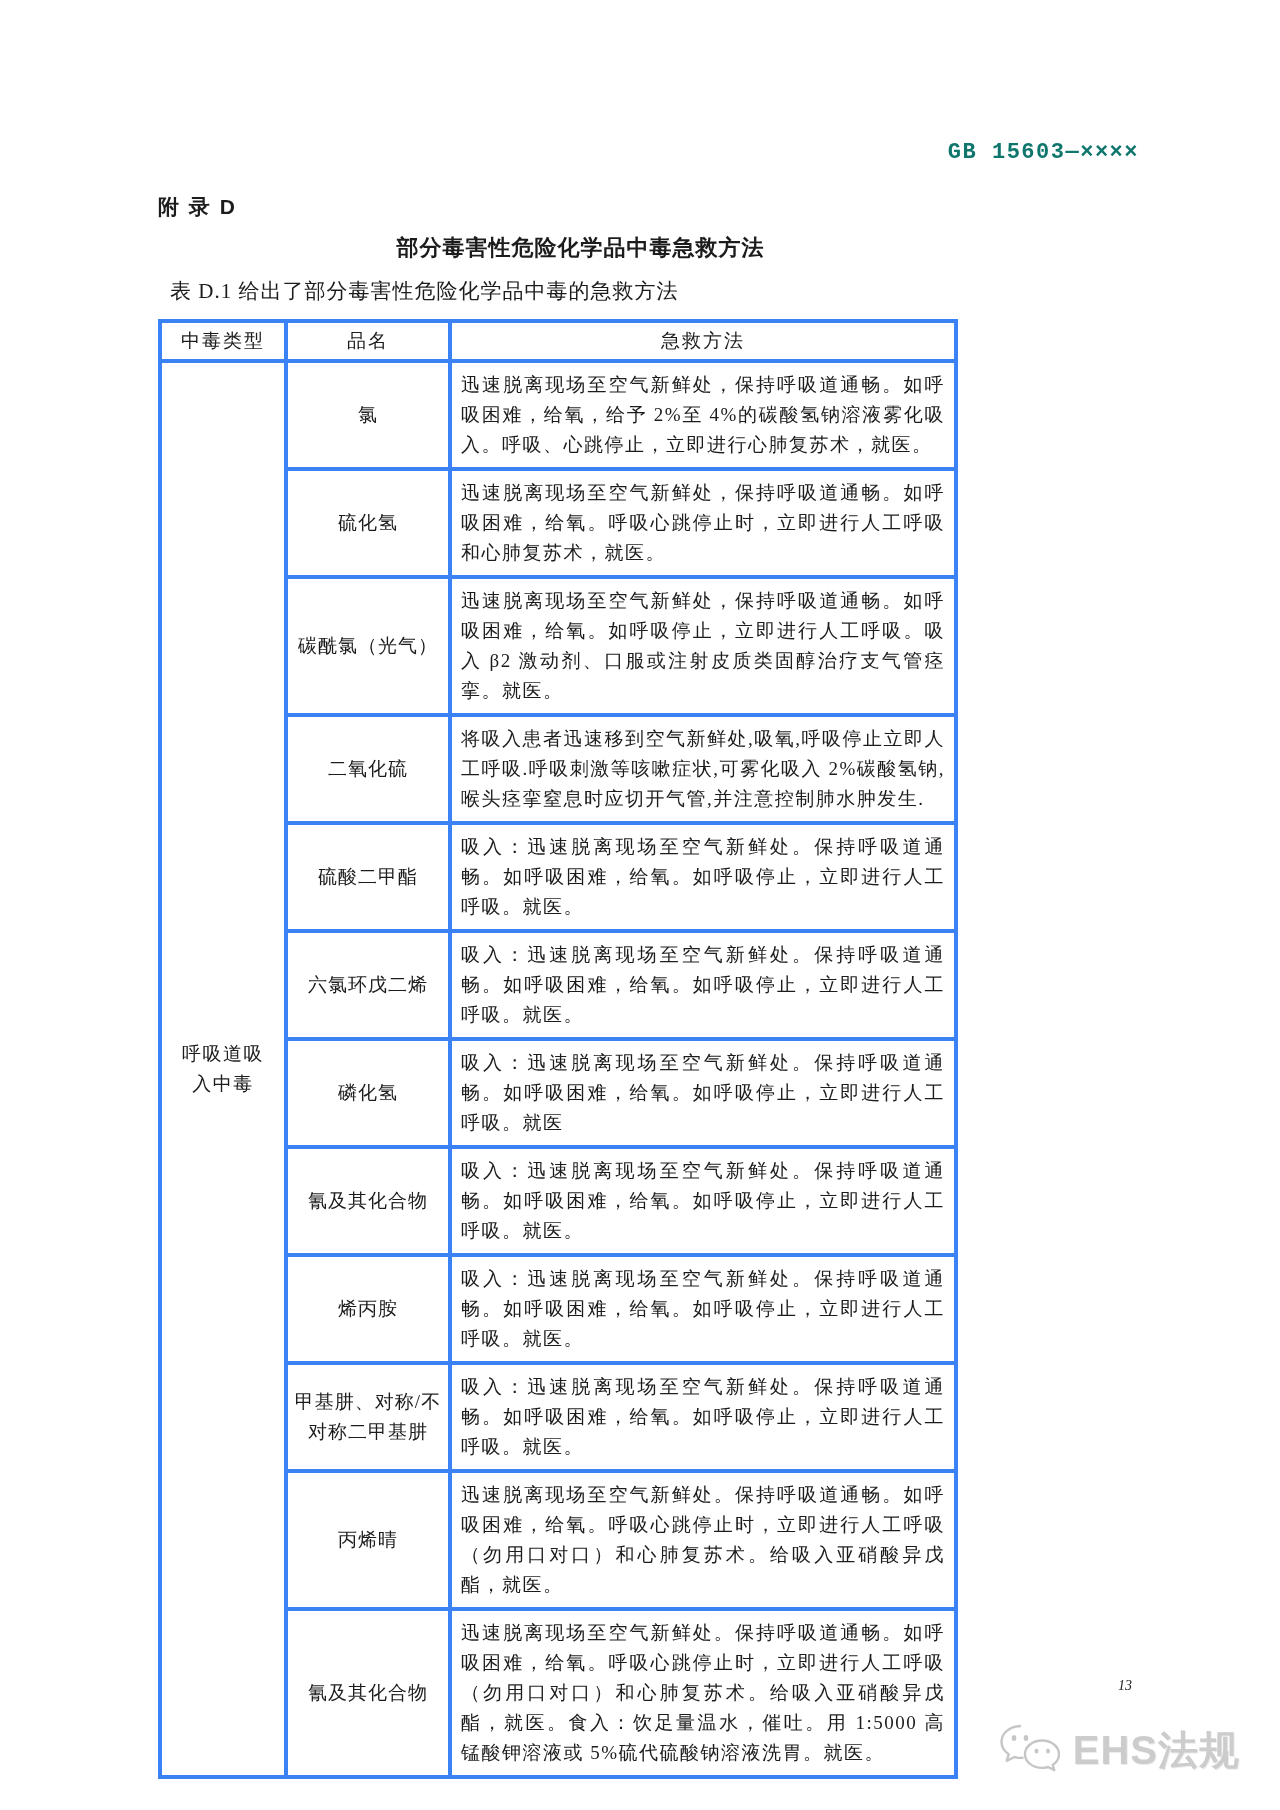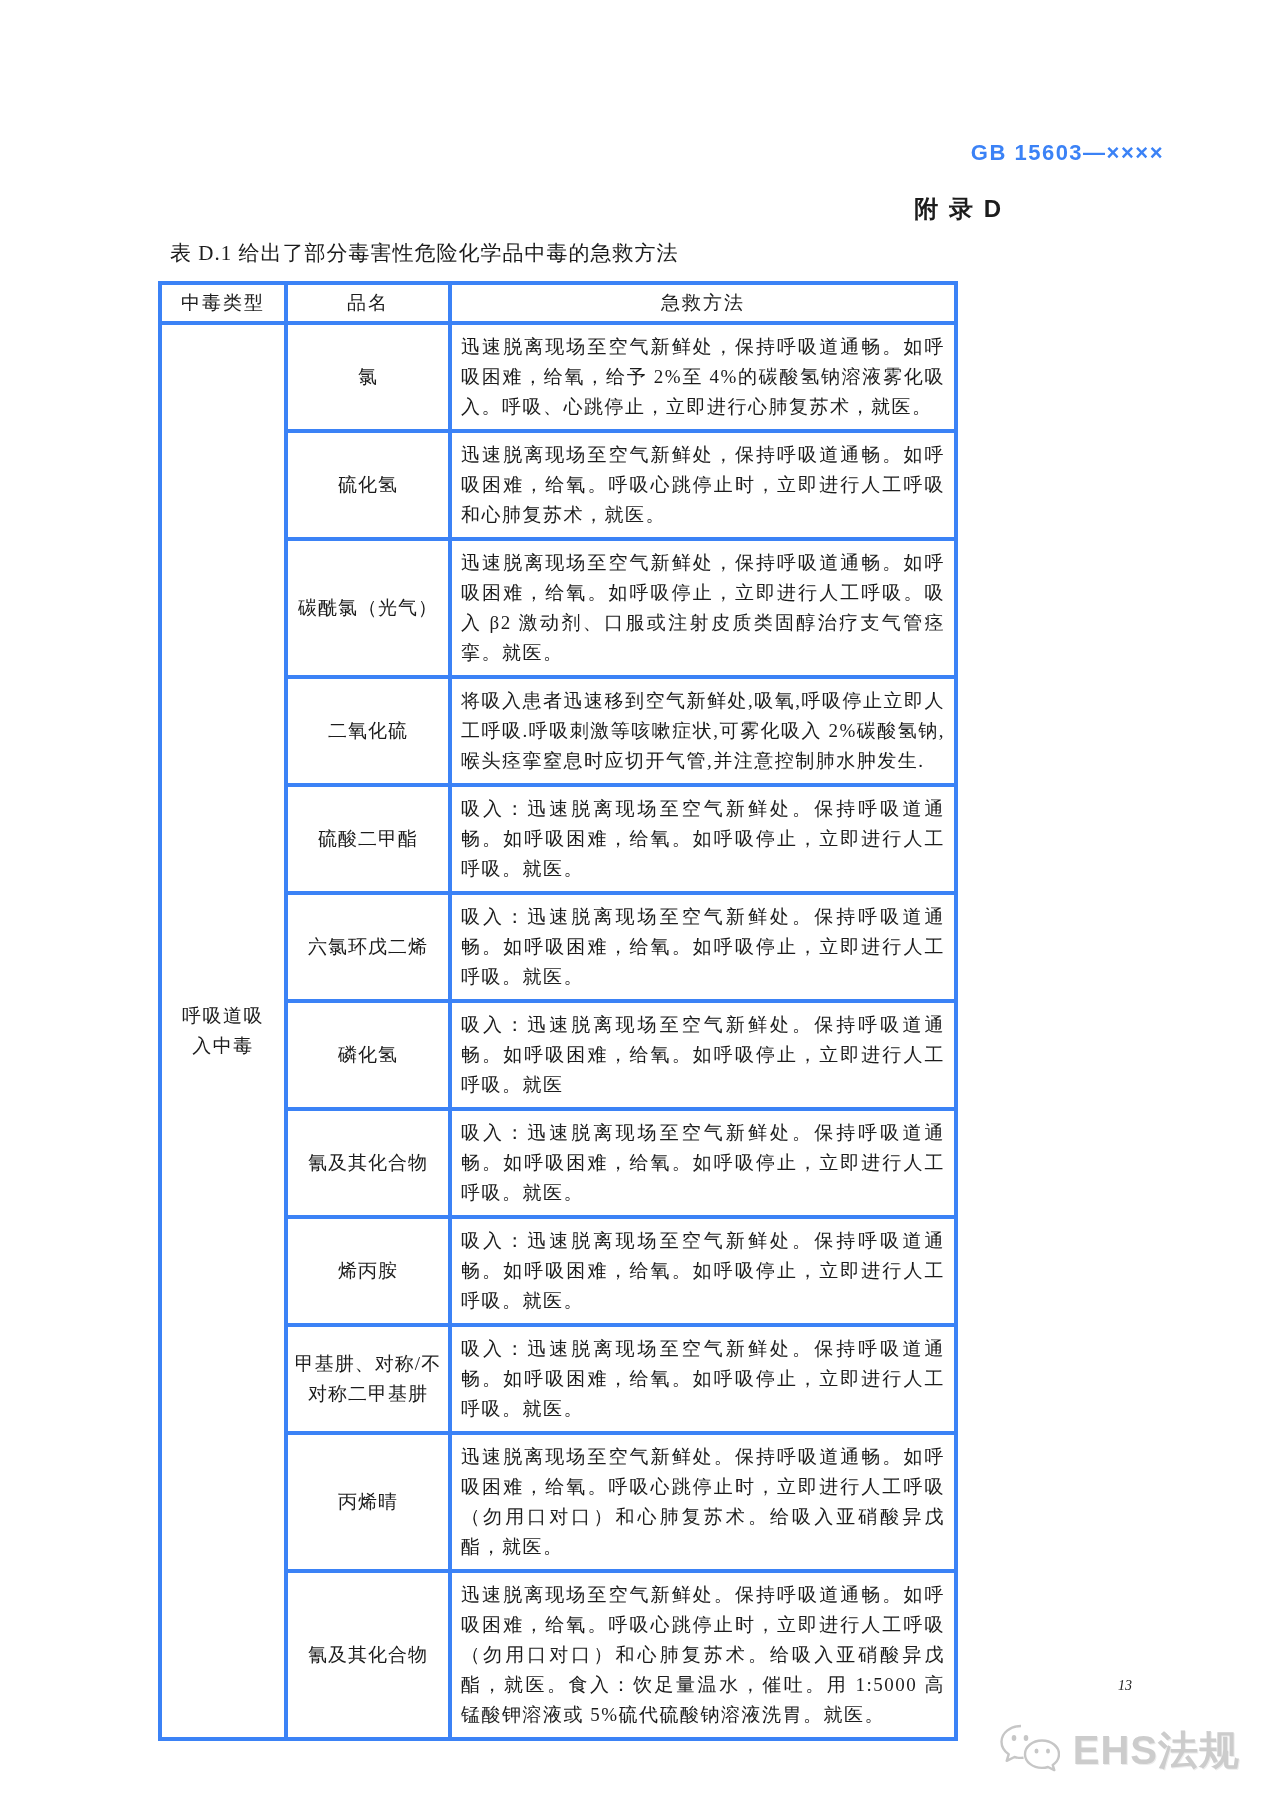--- a/index.html
+++ b/index.html
@@ -6,29 +6,29 @@
   .page {
     position:relative;
     width:1280px; height:1810px;
     margin:0 auto;
     background:#ffffff;
     color:#1c1c1c;
     font-family:"Liberation Serif","DejaVu Serif",serif;
     overflow:hidden;
   }
   .doc-code {
-    position:absolute; top:140px; right:116px;
-    font-family:Liberation Sans, sans-serif;
-    font-size:22px; letter-spacing:1.5px; font-weight:bold; color:#3b82f6;
+    position:absolute; top:140px; right:141px;
+    font-family:Liberation Mono, monospace;
+    font-size:22px; letter-spacing:1.5px; font-weight:bold; color:#0f766e;
   }
   .content { position:absolute; left:158px; top:0; width:845px; }
   .appendix-title {
-    margin:193px 0 0 0; text-align:right;
+    margin:193px 0 0 0; text-align:left;
     font-family:"Liberation Sans","DejaVu Sans",sans-serif;
-    font-size:24px; font-weight:bold; letter-spacing:2px;
+    font-size:21px; font-weight:bold; letter-spacing:2px;
   }
   .appendix-type {
     margin:15px 0 0 0; text-align:center;
     font-family:"Liberation Sans","DejaVu Sans",sans-serif;
     font-size:22px; font-weight:bold;
   }
   .appendix-subject {
     margin:12px 0 0 0; text-align:center;
     font-family:"Liberation Sans","DejaVu Sans",sans-serif;
     font-size:22px; font-weight:bold; letter-spacing:1px;
@@ -90,20 +90,21 @@
 </style>
 </head>
 <body>
 
 <div class="page">
 
   <div class="doc-code">GB 15603—××××</div>
 
   <div class="content">
     <h1 class="appendix-title">附 录 D</h1>
+    <h2 class="appendix-subject">部分毒害性危险化学品中毒急救方法</h2>
     <p class="intro">表 D.1 给出了部分毒害性危险化学品中毒的急救方法</p>
 
     <table class="aid-table">
       <thead>
         <tr>
           <th class="col-type">中毒类型</th>
           <th class="col-name">品名</th>
           <th class="col-method">急救方法</th>
         </tr>
       </thead>

